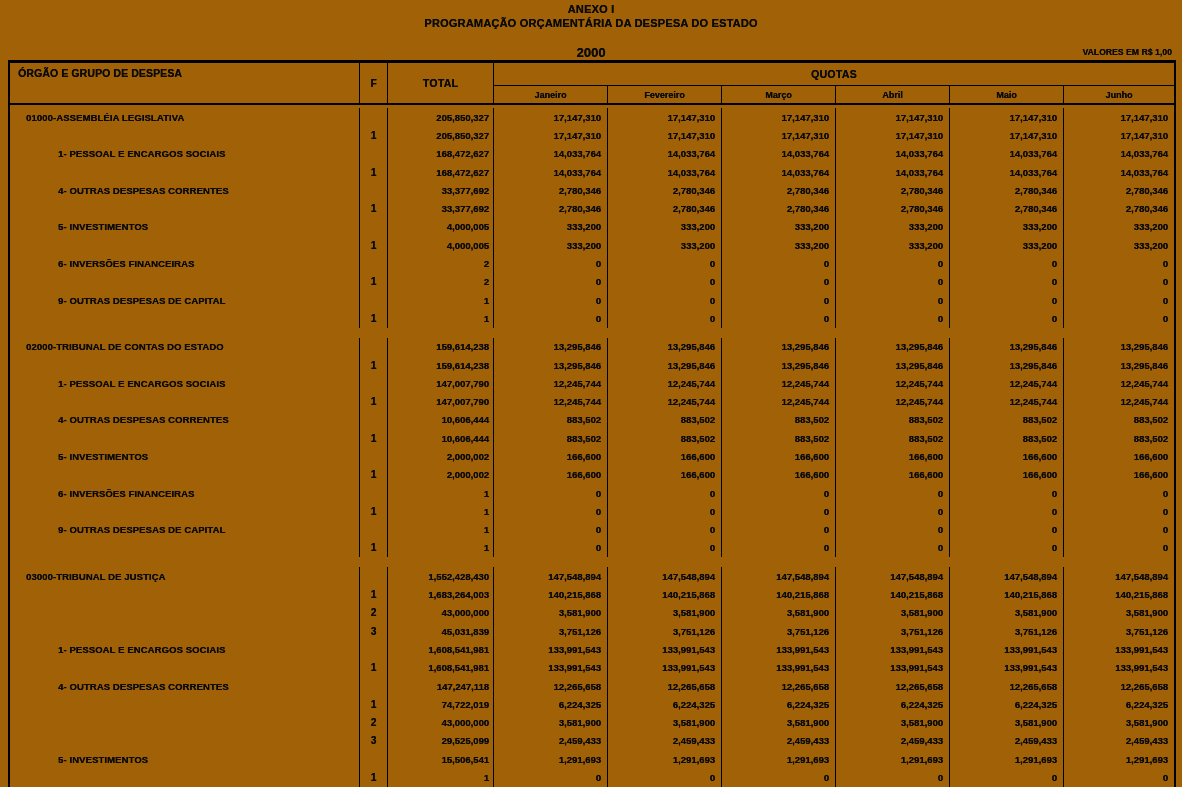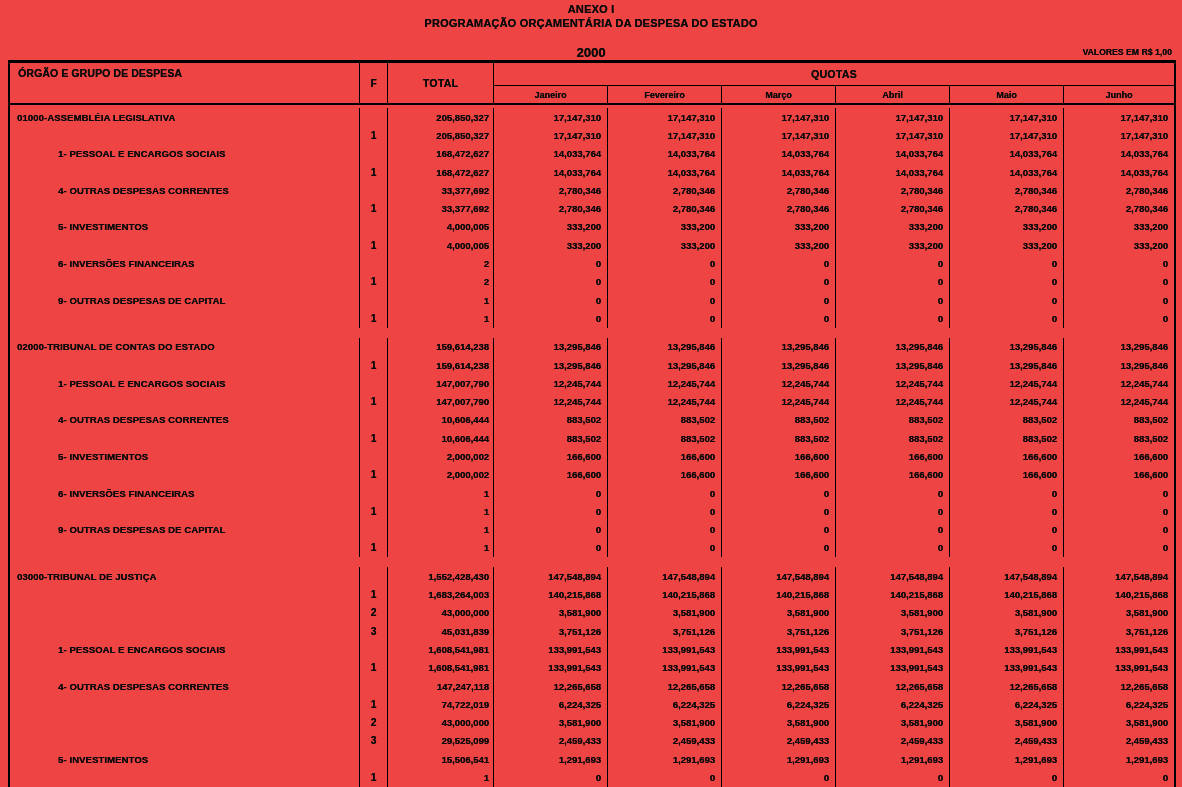--- a/index.html
+++ b/index.html
@@ -1,17 +1,17 @@
 <!DOCTYPE html>
 <html><head>
 <meta charset="utf-8">
 <style>
   html,body{margin:0;padding:0;background:#e8e8e8;}
   .page{
-    position:relative;width:1182px;height:787px;background:#ef4444;overflow:hidden;
+    position:relative;width:1182px;height:787px;background:#a16207;overflow:hidden;
     font-family:"Liberation Sans",sans-serif;font-weight:bold;color:#0b0b0b;
     text-shadow:0.2px 0 0 currentColor;
   }
   .annex{position:absolute;top:3px;left:0;width:100%;text-align:center;font-size:11px;letter-spacing:.2px;}
   .doc-title{position:absolute;top:17px;left:0;width:100%;text-align:center;font-size:11px;letter-spacing:.2px;}
   .year{position:absolute;top:45px;left:0;width:100%;text-align:center;font-size:13px;}
   .values-note{position:absolute;top:47px;right:10px;font-size:8.5px;letter-spacing:.1px;}
 
   .tbl{
     --c-organ:350px;--c-f:28px;--c-total:106px;--c-m:114px;
@@ -26,21 +26,21 @@
   .br{border-right:1.5px solid #000;}
   .h-organ{grid-row:1/3;align-items:flex-start;padding:4px 0 0 8px;font-size:10.5px;letter-spacing:.1px;}
   .h-f{grid-row:1/3;justify-content:center;font-size:10px;}
   .h-total{grid-row:1/3;justify-content:center;font-size:10.5px;letter-spacing:.3px;}
   .h-quotas{grid-column:4/10;grid-row:1;justify-content:center;font-size:10.5px;border-bottom:1.5px solid #000;letter-spacing:.3px;}
   .h-month{grid-row:2;justify-content:center;font-size:9px;}
 
   .tbody{padding:3px 0 4px 0;}
   .trow{height:18.3px;}
   .trow.gap{margin-top:10px;}
-  .c-label{font-size:9.5px;padding-left:7px;letter-spacing:.1px;white-space:nowrap;overflow:hidden;}
+  .c-label{font-size:9.5px;padding-left:16px;letter-spacing:.1px;white-space:nowrap;overflow:hidden;}
   .trow.sub .c-label{padding-left:48px;}
   .c-f{justify-content:center;font-size:10px;}
   .c-num{justify-content:flex-end;padding-right:4px;font-size:9.5px;font-variant-numeric:tabular-nums;white-space:nowrap;}
   .c-month{padding-right:6px;}
 
   .ticks{position:absolute;left:0;top:100%;width:100%;height:11px;}
   .tick{position:absolute;top:0;width:1.5px;height:10px;background:#000;}
 </style>
 </head>
 <body>

